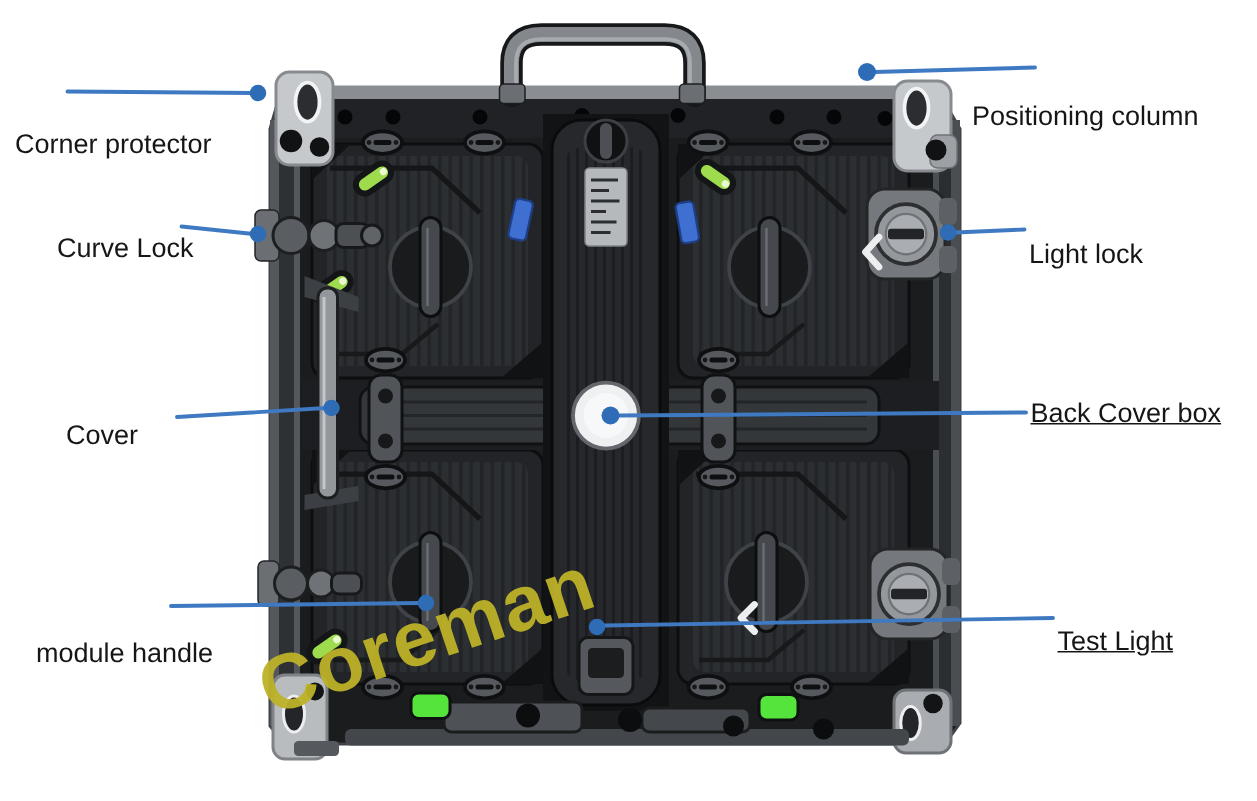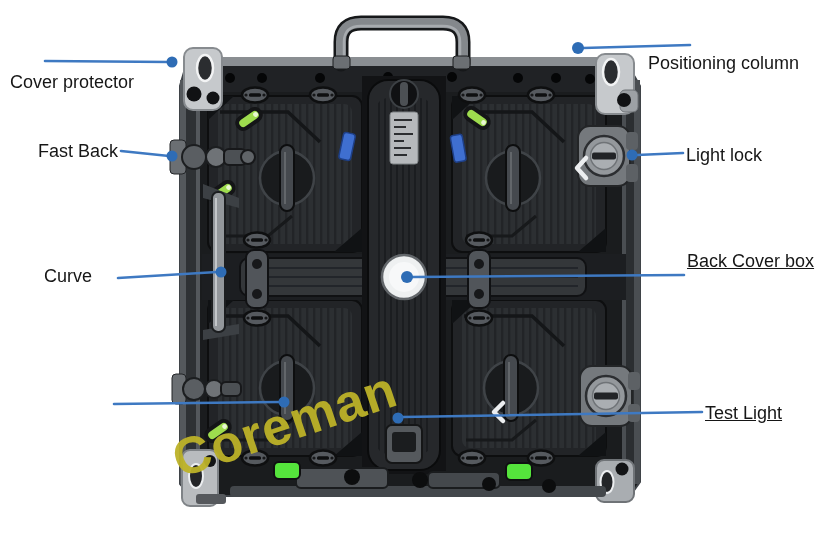--- a/index.html
+++ b/index.html
@@ -7,20 +7,21 @@
     width:838px;height:534px;position:relative;overflow:hidden;
     background:#ffffff;
     font-family:"Liberation Sans", sans-serif;
   }
   .stage{position:absolute;inset:0;}
   svg{position:absolute;left:0;top:0;}
   .label{
     position:absolute;
     font-size:18px;line-height:1.15;color:#161616;
     white-space:nowrap;
+    margin-top:14px;
   }
   .watermark{
     position:absolute;left:184px;top:426px;
     font-size:52px;font-weight:bold;letter-spacing:1px;
     color:rgba(189,178,40,0.95);
     transform:rotate(-18.5deg);
     transform-origin:10px 62px;
     white-space:nowrap;
   }
 </style>
@@ -283,21 +284,22 @@
       <line x1="412" y1="277" x2="684" y2="275" stroke-width="2.6" stroke="#3e79c2"></line>
       <circle cx="407" cy="277" r="6" fill="#2e6cb5"></circle>
 
       <line x1="403" y1="417" x2="702" y2="412" stroke-width="2.6" stroke="#3e79c2"></line>
       <circle cx="398" cy="418" r="5.5" fill="#2e6cb5"></circle>
     </g>
   </svg>
 
   <div class="watermark">Coreman</div>
 
-  <div class="label" style="left:10px;top:72px;">Cover protector</div>
-  <div class="label" style="left:38px;top:141px;">Fast Back</div>
-  <div class="label" style="left:44px;top:266px;">Curve</div>
+  <div class="label" style="left:10px;top:72px;">Corner protector</div>
+  <div class="label" style="left:38px;top:141px;">Curve Lock</div>
+  <div class="label" style="left:44px;top:266px;">Cover</div>
+  <div class="label" style="left:24px;top:411px;">module handle</div>
   <div class="label" style="left:648px;top:53px;">Positioning column</div>
   <div class="label" style="left:686px;top:145px;">Light lock</div>
   <div class="label" style="left:687px;top:251px;text-decoration:underline;">Back Cover box</div>
   <div class="label" style="left:705px;top:403px;text-decoration:underline;">Test Light</div>
 
 </div>
 
 </body></html>

